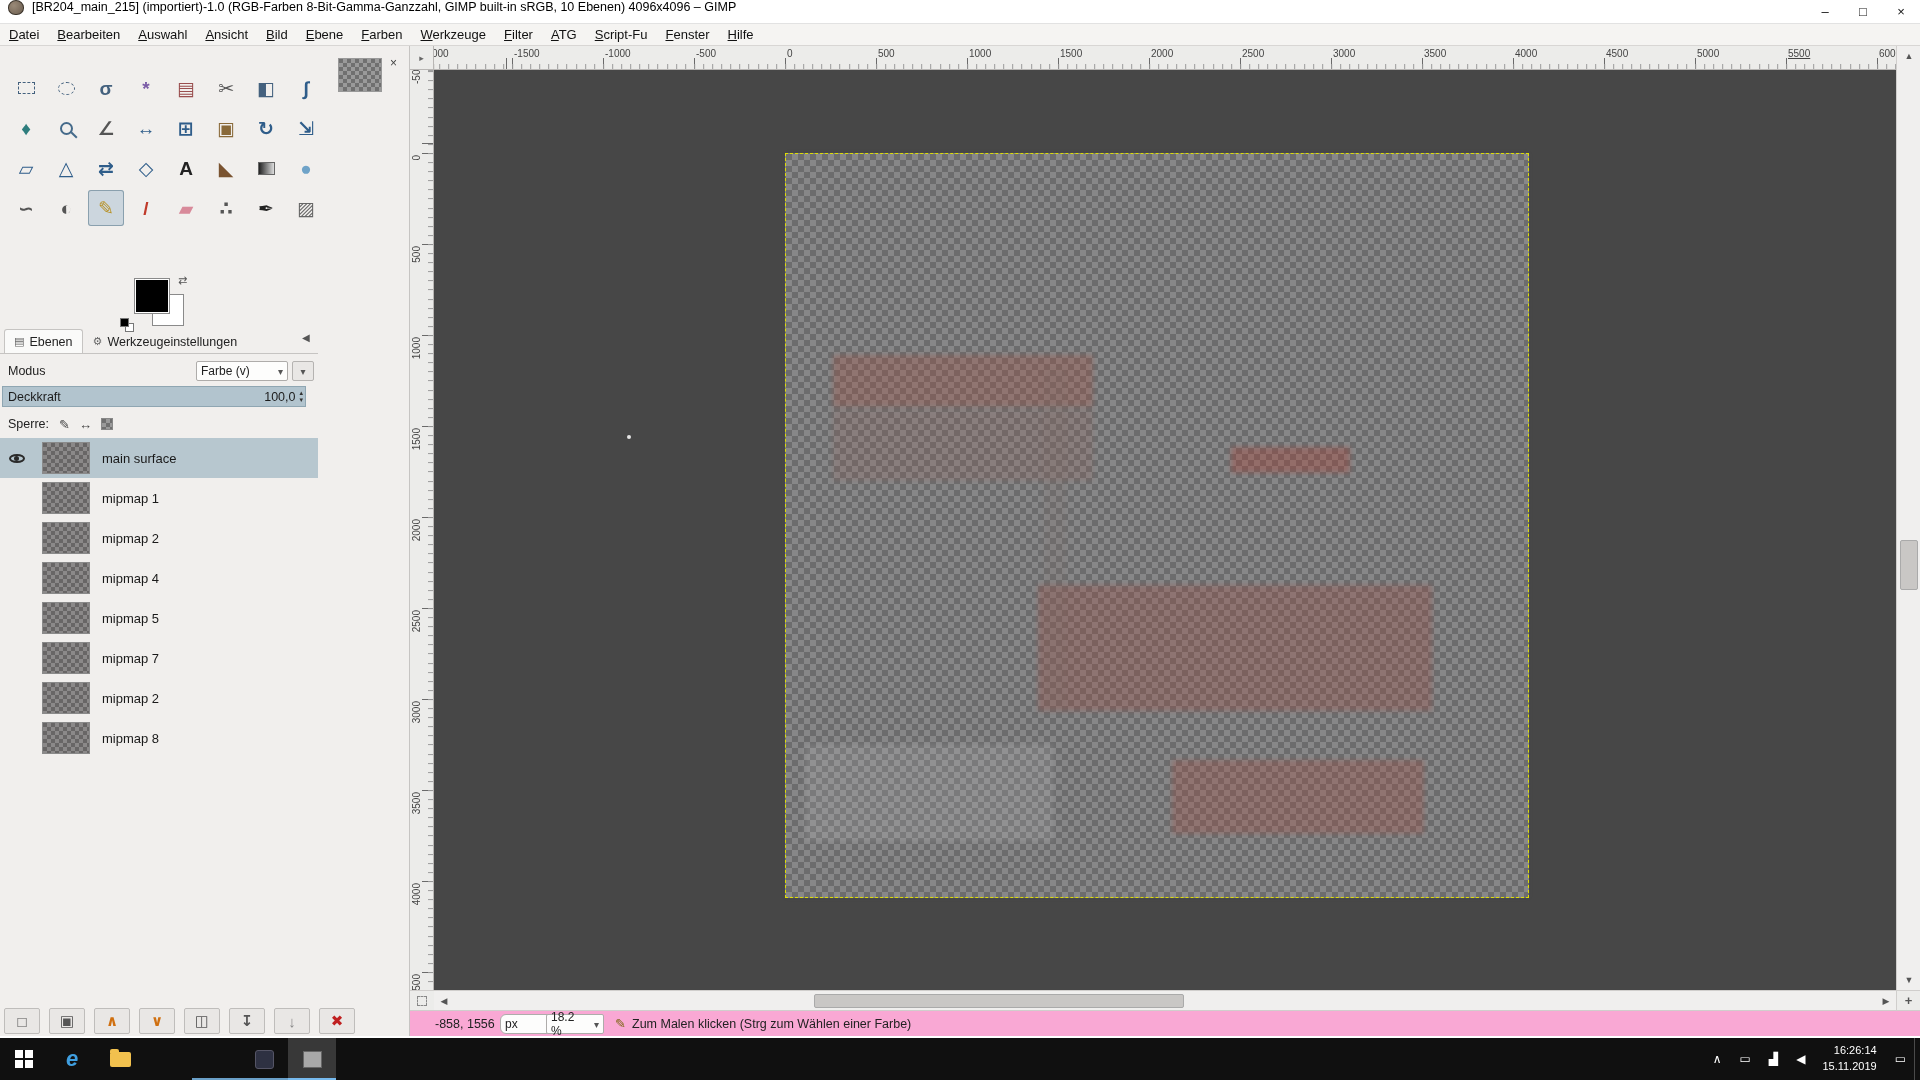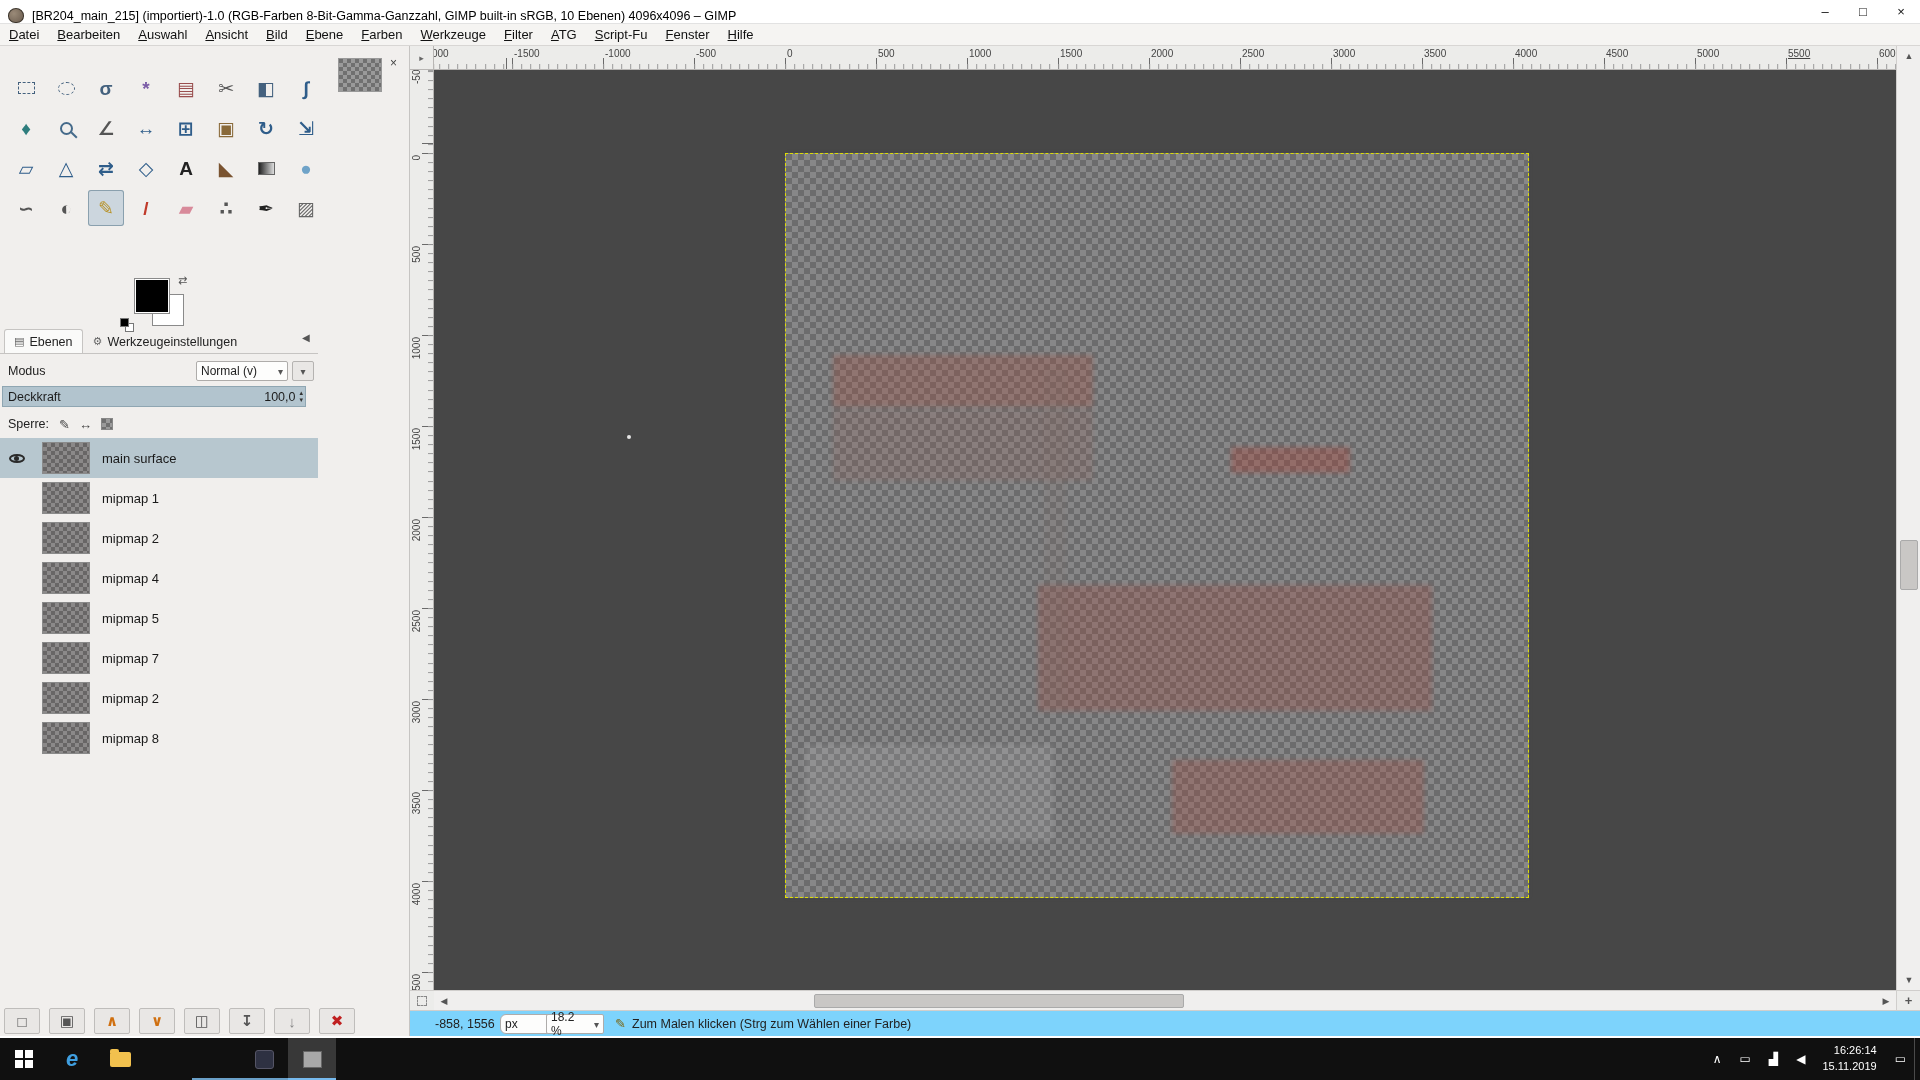--- a/index.html
+++ b/index.html
@@ -2,21 +2,21 @@
 <html><head>
 <meta charset="utf-8">
 <style>
   *{margin:0;padding:0;box-sizing:border-box;}
   html,body{width:1920px;height:1080px;overflow:hidden;background:#fff;
     font-family:"Liberation Sans","DejaVu Sans",sans-serif;}
   #screen{position:relative;width:1920px;height:1080px;background:#fff;}
 
   
   #titlebar{position:absolute;left:0;top:0;width:1920px;height:24px;background:#ffffff;
-    display:flex;align-items:flex-end;border-bottom:1px solid #e2e2e2;}
+    display:flex;align-items:flex-start;border-bottom:1px solid #e2e2e2;}
   .appicon{width:16px;height:15px;margin:0 8px 0 8px;border-radius:50% 50% 45% 45%;
     background:radial-gradient(circle at 35% 35%,#9a8a78,#6b5d4f);border:1px solid #3c352c;}
   #title{font-size:12.5px;color:#000;white-space:nowrap;}
   .wbtns{margin-left:auto;display:flex;height:100%;}
   .wbtn{width:38px;height:100%;display:flex;align-items:center;justify-content:center;
     font-size:13px;color:#111;cursor:default;}
 
   
   #menubar{position:absolute;left:0;top:24px;width:1920px;height:22px;background:#f5f4f2;
     border-bottom:1px solid #d8d6d4;display:flex;align-items:center;font-size:13px;color:#111;}
@@ -147,21 +147,21 @@
     font-size:9px;color:#555;}
   #hthumb{position:absolute;left:380px;top:3px;width:370px;height:14px;background:#c9c7c5;border:1px solid #aaa;border-radius:2px;}
   #quickmask{position:absolute;left:410px;top:990px;width:24px;height:20px;background:#ececea;border-top:1px solid #d0cecc;
     display:flex;align-items:center;justify-content:center;}
   #quickmask span{width:10px;height:10px;border:1px dashed #888;display:block;}
   #navbtn{position:absolute;left:1896px;top:990px;width:24px;height:20px;background:#ececea;
     border-top:1px solid #d0cecc;border-left:1px solid #d0cecc;
     display:flex;align-items:center;justify-content:center;font-size:13px;font-weight:bold;color:#555;}
 
   
-  #statusbar{position:absolute;left:410px;top:1010px;width:1510px;height:26px;background:#7dd3fc;
+  #statusbar{position:absolute;left:410px;top:1010px;width:1510px;height:26px;background:#f9a8d4;
     border-top:1px solid #d0cecc;display:flex;align-items:center;font-size:12.5px;color:#222;}
   #pos{position:absolute;left:25px;}
   #unitcombo{position:absolute;left:90px;top:3px;width:56px;border-radius:6px;}
   #zoomcombo{position:absolute;left:136px;top:3px;width:58px;}
   #stool{position:absolute;left:205px;color:#7a6410;font-size:13px;}
   #smsg{position:absolute;left:222px;white-space:nowrap;}
 
   
   #taskbar{position:absolute;left:0;top:1038px;width:1920px;height:42px;background:#101010;display:flex;}
   #taskapps{display:flex;}
@@ -329,21 +329,21 @@
         <div class="dtab">
           <span class="ticon">⚙</span>
           <span>Werkzeugeinstellungen</span>
         </div>
       </div>
     <div id="dockcollapse">◀</div>
 
     <div id="moderow">
       <span class="lbl">Modus</span>
       <div class="combo" id="modeselect">
-        <span>Normal (v)</span>
+        <span>Farbe (v)</span>
       </div>
       <div class="sqbtn" id="modeswitch"></div>
     </div>
 
     <div id="opacityrow">
       <span class="lbl">Deckkraft</span>
       <span class="val">100,0</span>
       <span class="spinner"></span>
     </div>
 

